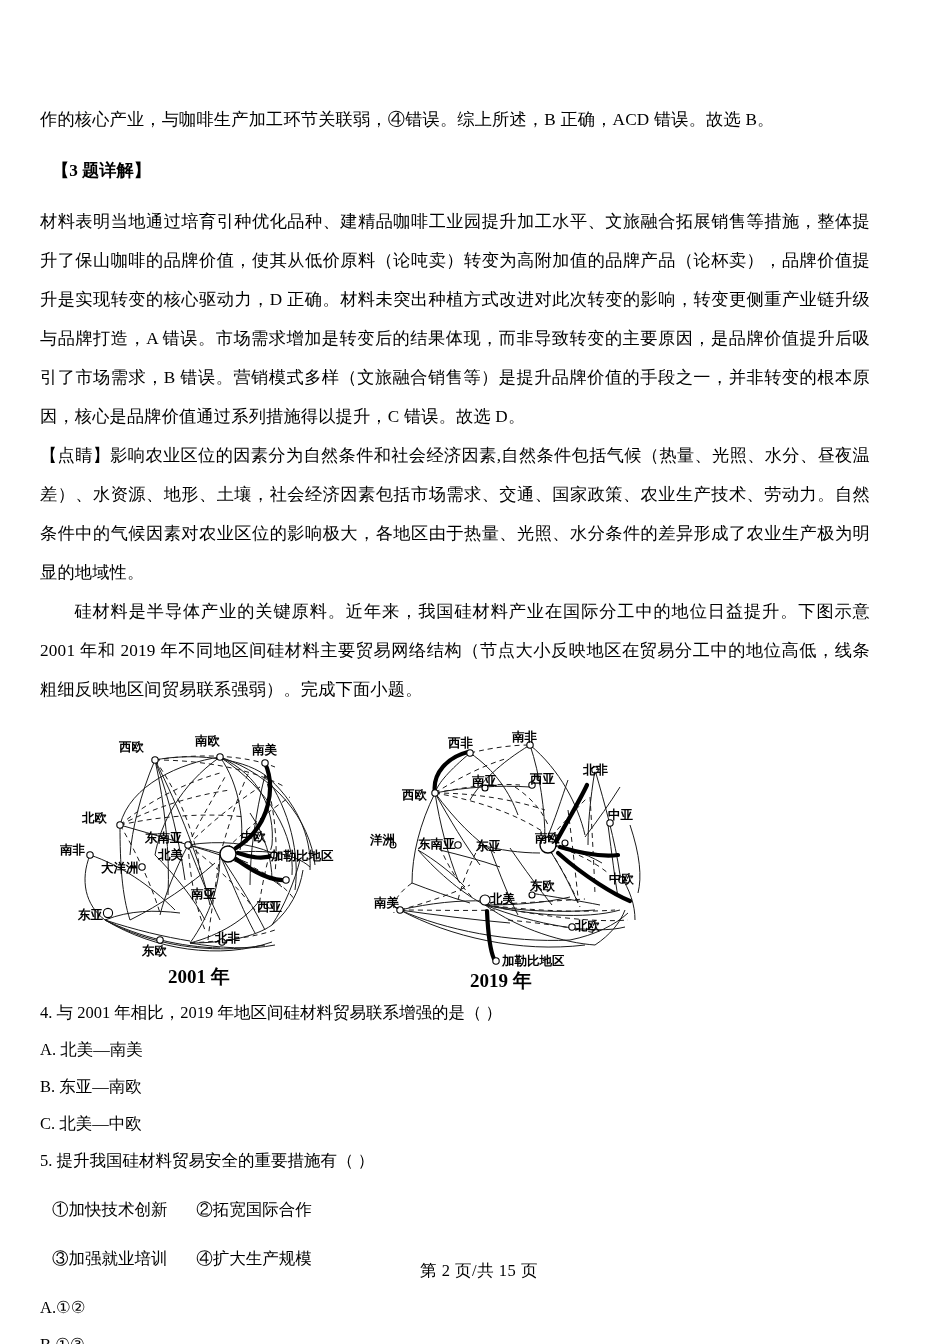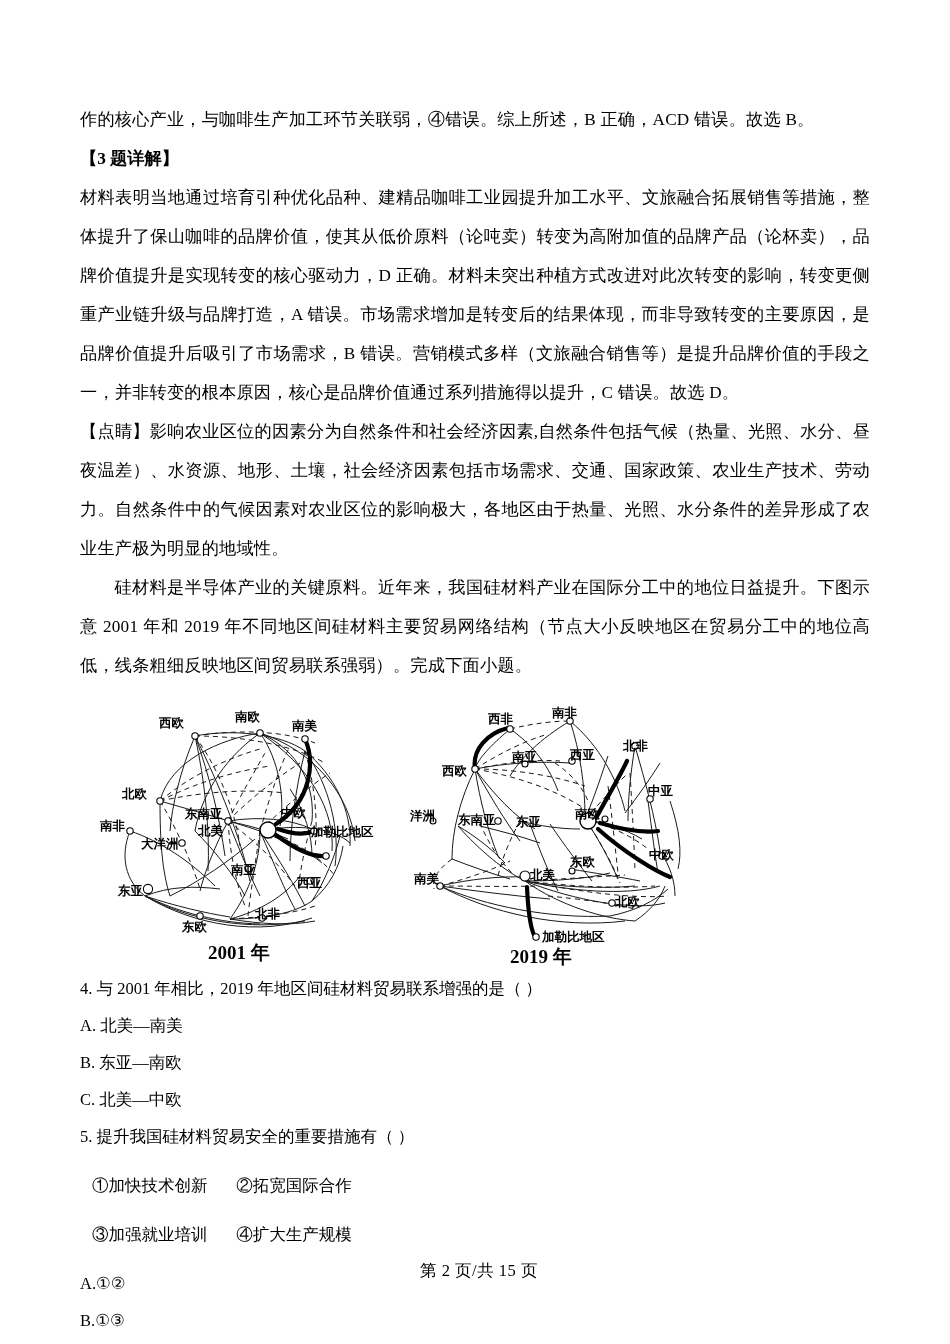--- a/index.html
+++ b/index.html
@@ -14,35 +14,35 @@
     font-family: "Liberation Serif", "DejaVu Serif", serif;
     color: #000000;
     position: relative;
     overflow: hidden;
   }
   .page {
     position: relative;
     width: 950px;
     height: 1344px;
     box-sizing: border-box;
-    padding: 100px 80px 0 80px;
+    padding: 100px 80px 0 40px;
   }
   p.body-text {
     margin: 0 0 0 0;
     font-size: 17.2px;
     line-height: 39px;
     text-align: justify;
     text-justify: inter-ideograph;
     letter-spacing: 0.2px;
   }
   p.body-text.indent {
     text-indent: 2em;
   }
   .section-head {
-    margin: 0;
+    margin: 12px;
     font-size: 17.2px;
     line-height: 39px;
     font-weight: bold;
   }
   .q-line {
     margin: 0;
     font-size: 16.5px;
     line-height: 37px;
   }
   .options {

